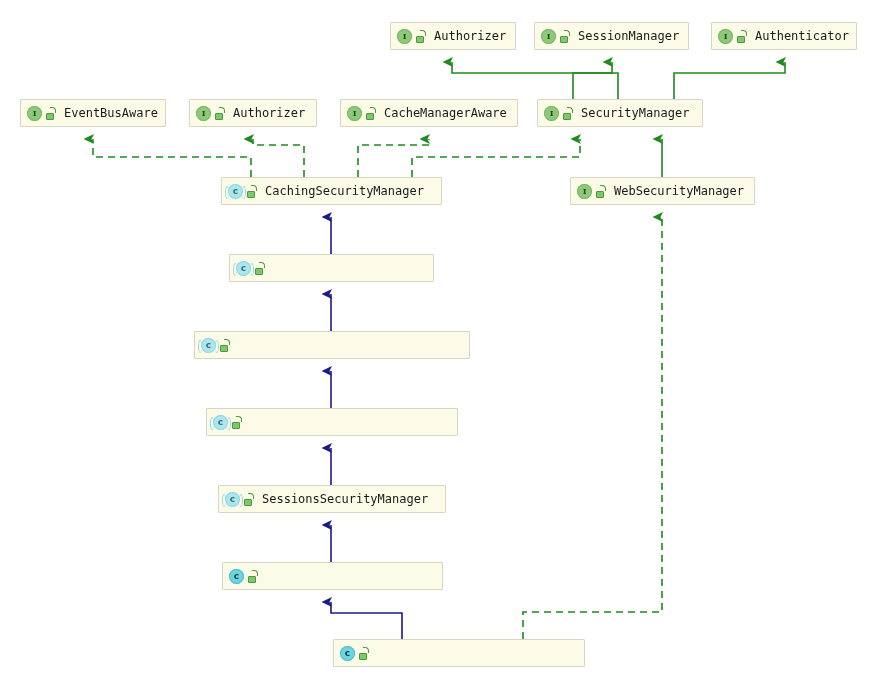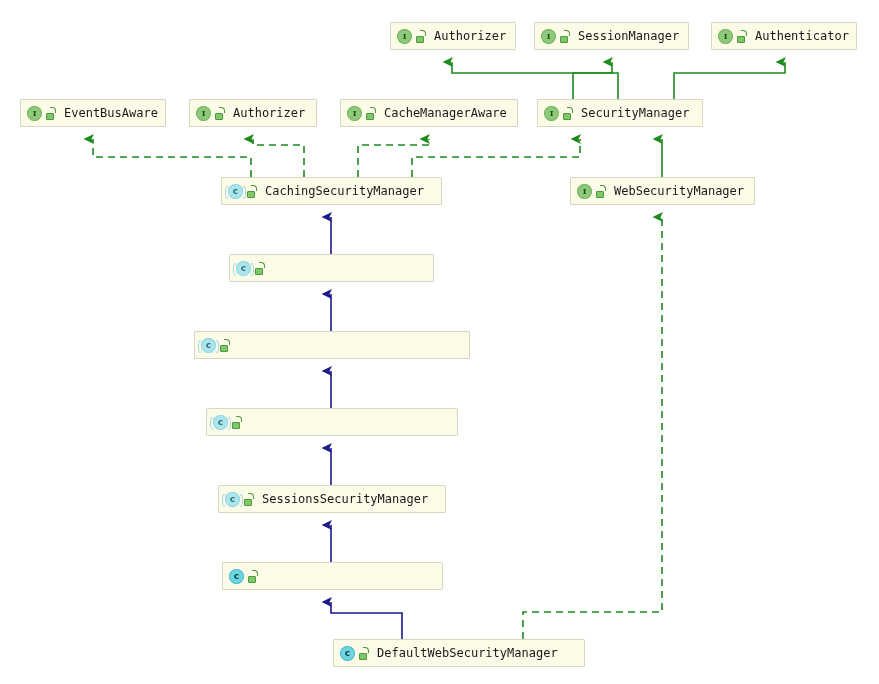--- a/index.html
+++ b/index.html
@@ -343,16 +343,15 @@
   </div>
 
   <div class="node" style="left:333px;top:639px;width:252px;">
     <span class="icons">
       <span class="ico-type cls">c</span>
       <span class="ico-lock">
           <span class="shackle"></span>
           <span class="body"></span>
         </span>
     </span>
-    <span class="label">DefaultWebSecurityManager</span>
   </div>
 
 </div>
 
 </body></html>

